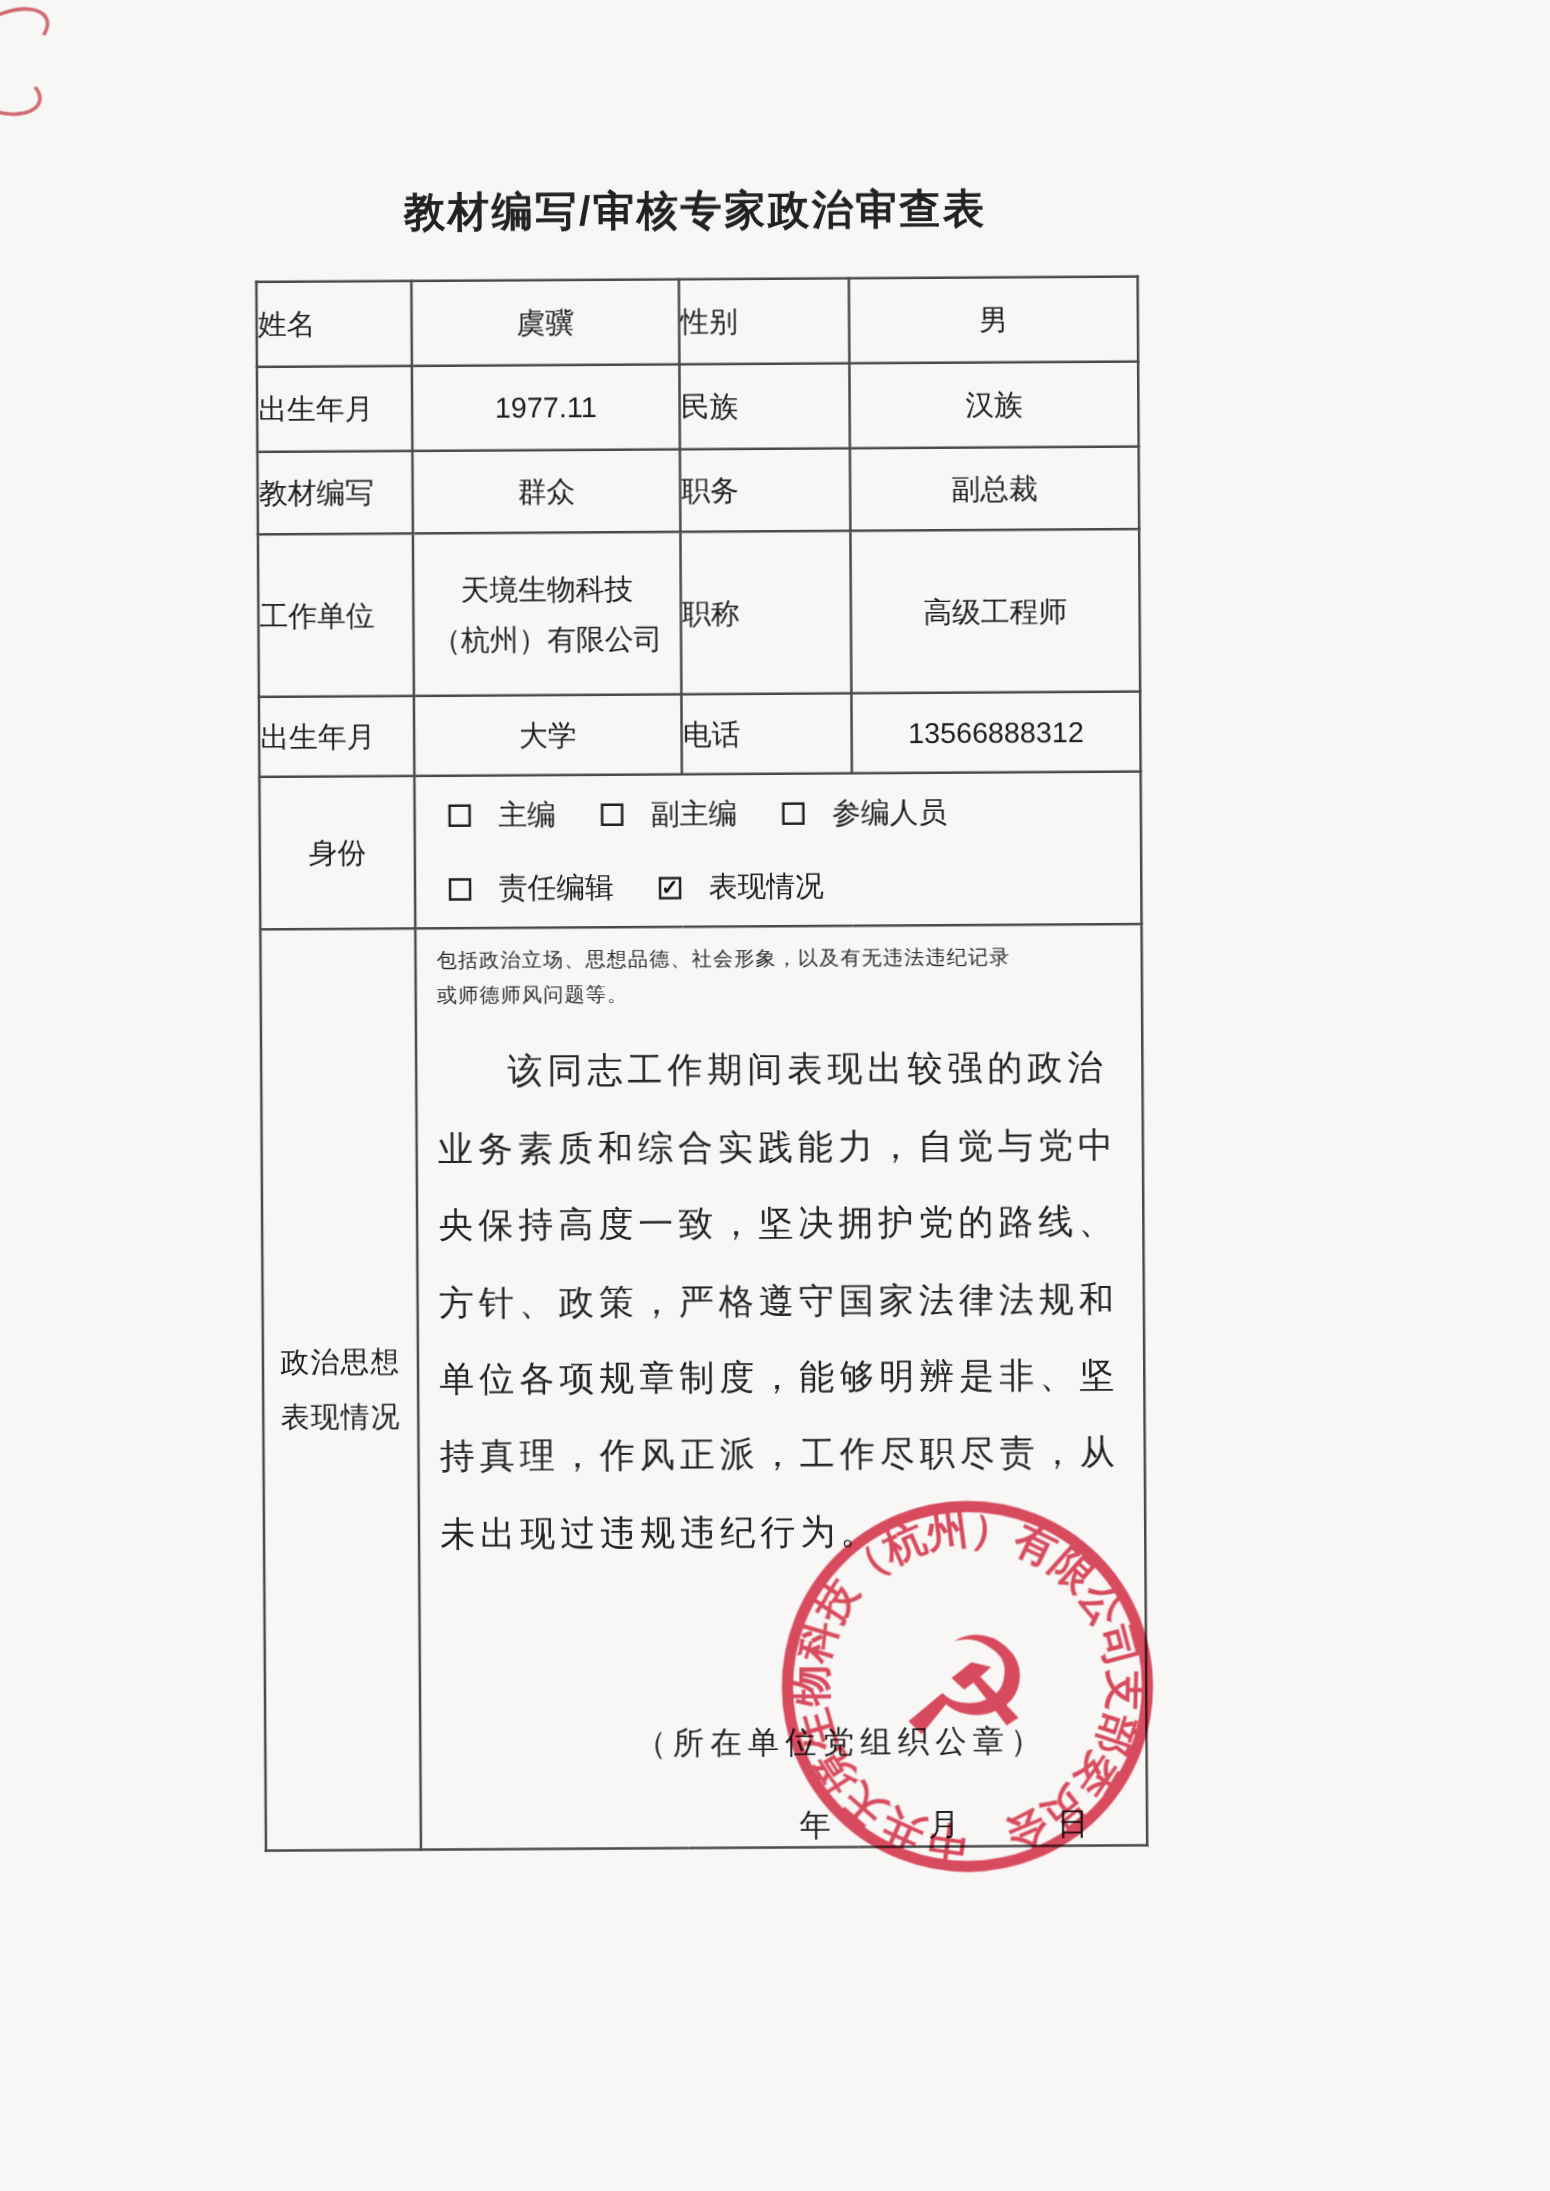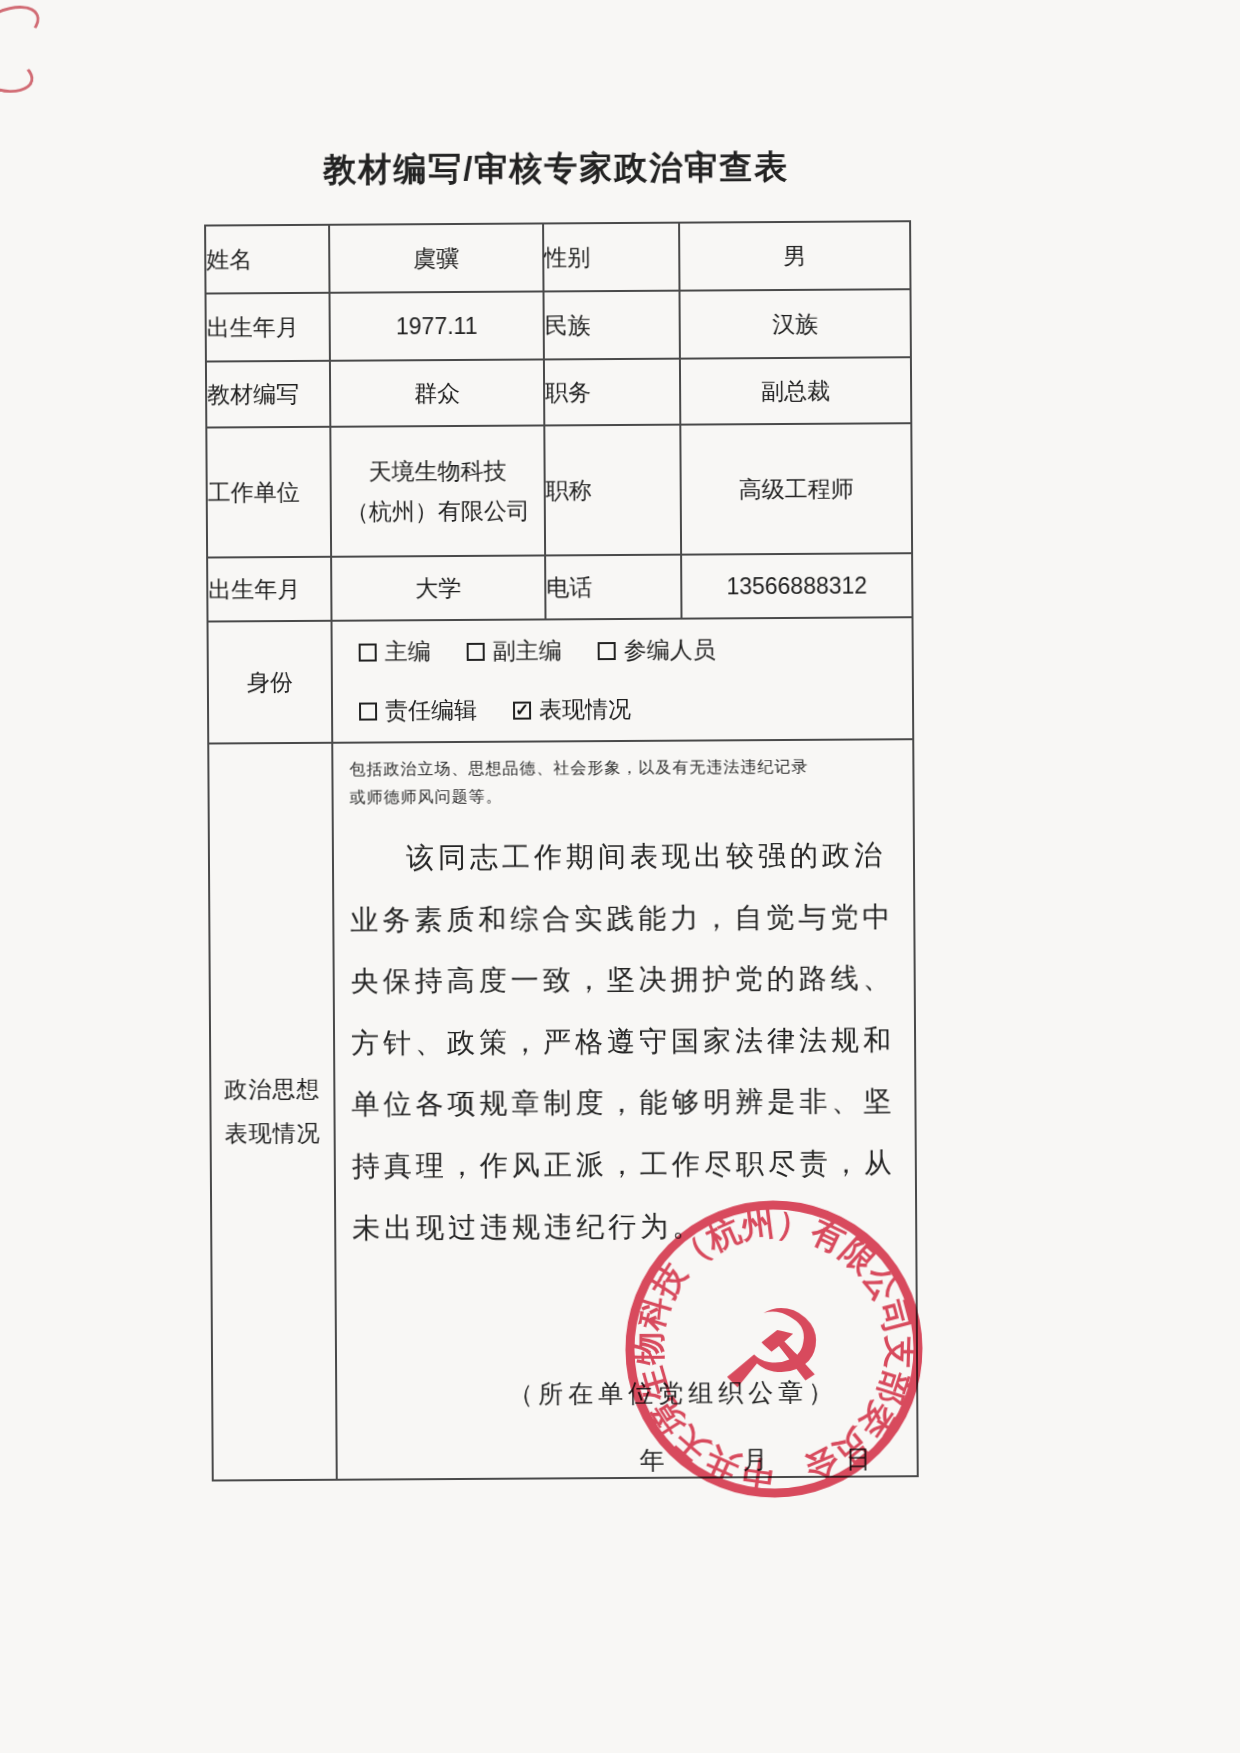--- a/index.html
+++ b/index.html
@@ -38,21 +38,21 @@
   }
   .lab1{text-align:left;padding-left:7px;margin-top:38px;}
   .lab2{text-align:left;}
   .val{text-align:center;white-space:pre-line;line-height:1.75;}
   tr.r1{height:68px}tr.r2{height:68px}tr.r3{height:66px}
   tr.r4{height:130px}tr.r5{height:64px}tr.r6{height:122px}tr.r7{height:726px}
   .identity-label{text-align:center;margin-left:40px;}
   .identity-cell{vertical-align:middle;}
   .identity-lines{display:flex;flex-direction:column;gap:28px;padding:12px 0 12px 26px;}
   .identity-line{display:flex;gap:36px;align-items:center;}
-  .opt{display:flex;align-items:center;gap:8px;font-size:23px;}
+  .opt{display:flex;align-items:center;gap:22px;font-size:23px;}
   .cbox{
     display:inline-flex;align-items:center;justify-content:center;
     width:18px;height:18px;border:2px solid #222;
     font-size:17px;line-height:1;font-weight:bold;color:#111;
     box-sizing:border-box;
   }
   .pol-label{
     text-align:center;font-size:25px;line-height:1.9;
     white-space:pre-line;letter-spacing:1px;vertical-align:middle;
   }

